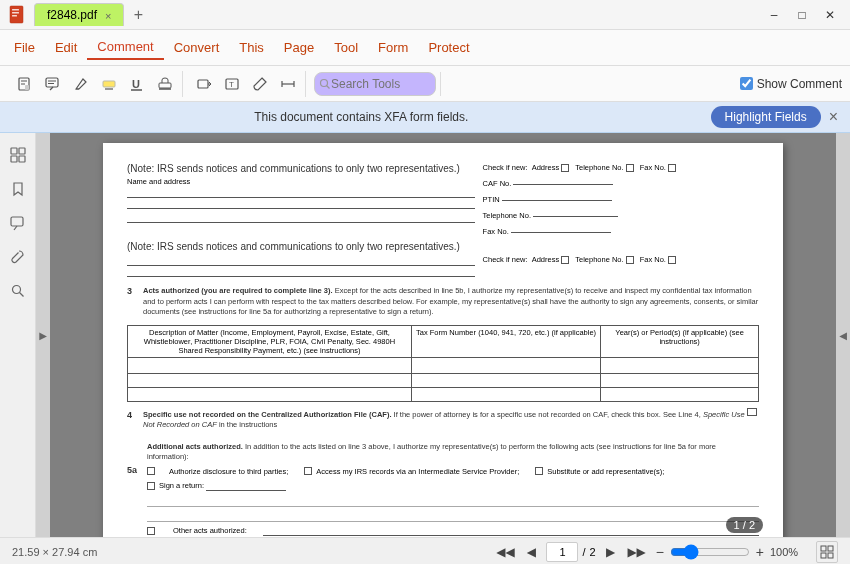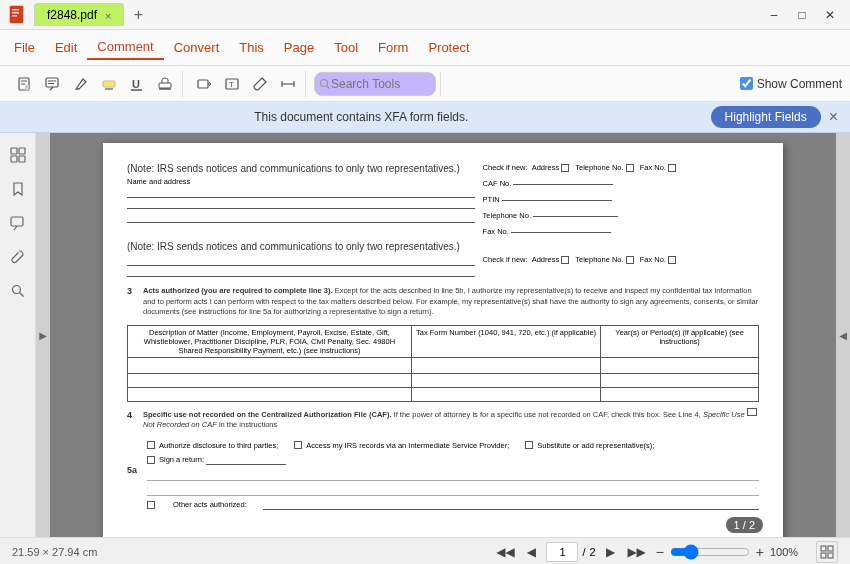--- a/index.html
+++ b/index.html
@@ -360,22 +360,25 @@
         <div class="pdf-section-num" style="min-width:16px;">4</div>
         <div class="section-text">
           <b>Specific use not recorded on the Centralized Authorization File (CAF).</b> If the power of attorney is for a specific use not recorded on CAF, check this box. See Line 4, <i>Specific Use Not Recorded on CAF</i> in the instructions
         </div>
         <span class="checkbox-sq" style="margin-top:2px; min-width:10px;"></span>
       </div>
 
       <div style="display:flex; align-items:flex-start; margin-bottom:3px;">
         <div class="pdf-section-num" style="min-width:20px; font-weight:bold;margin-top:27px;">5a</div>
         <div>
+          <div class="section-text">
+            <b>Additional acts authorized.</b> In addition to the acts listed on line 3 above, I authorize my representative(s) to perform the following acts (see instructions for line 5a for more information):
+          </div>
           <div style="display:flex; flex-wrap:wrap; gap:4px 16px; margin-top:3px; font-size:7.5px;">
-            <label style="display:flex; align-items:center; gap:2px;">
+            <label style="display:flex; align-items:center; gap:12px;">
               <span class="checkbox-sq"></span>
               <span>Authorize disclosure to third parties;</span>
             </label>
             <label style="display:flex; align-items:center; gap:2px;">
               <span class="checkbox-sq"></span>
               <span>Access my IRS records via an Intermediate Service Provider;</span>
             </label>
             <label style="display:flex; align-items:center; gap:2px;">
               <span class="checkbox-sq"></span>
               <span>Substitute or add representative(s);</span>

